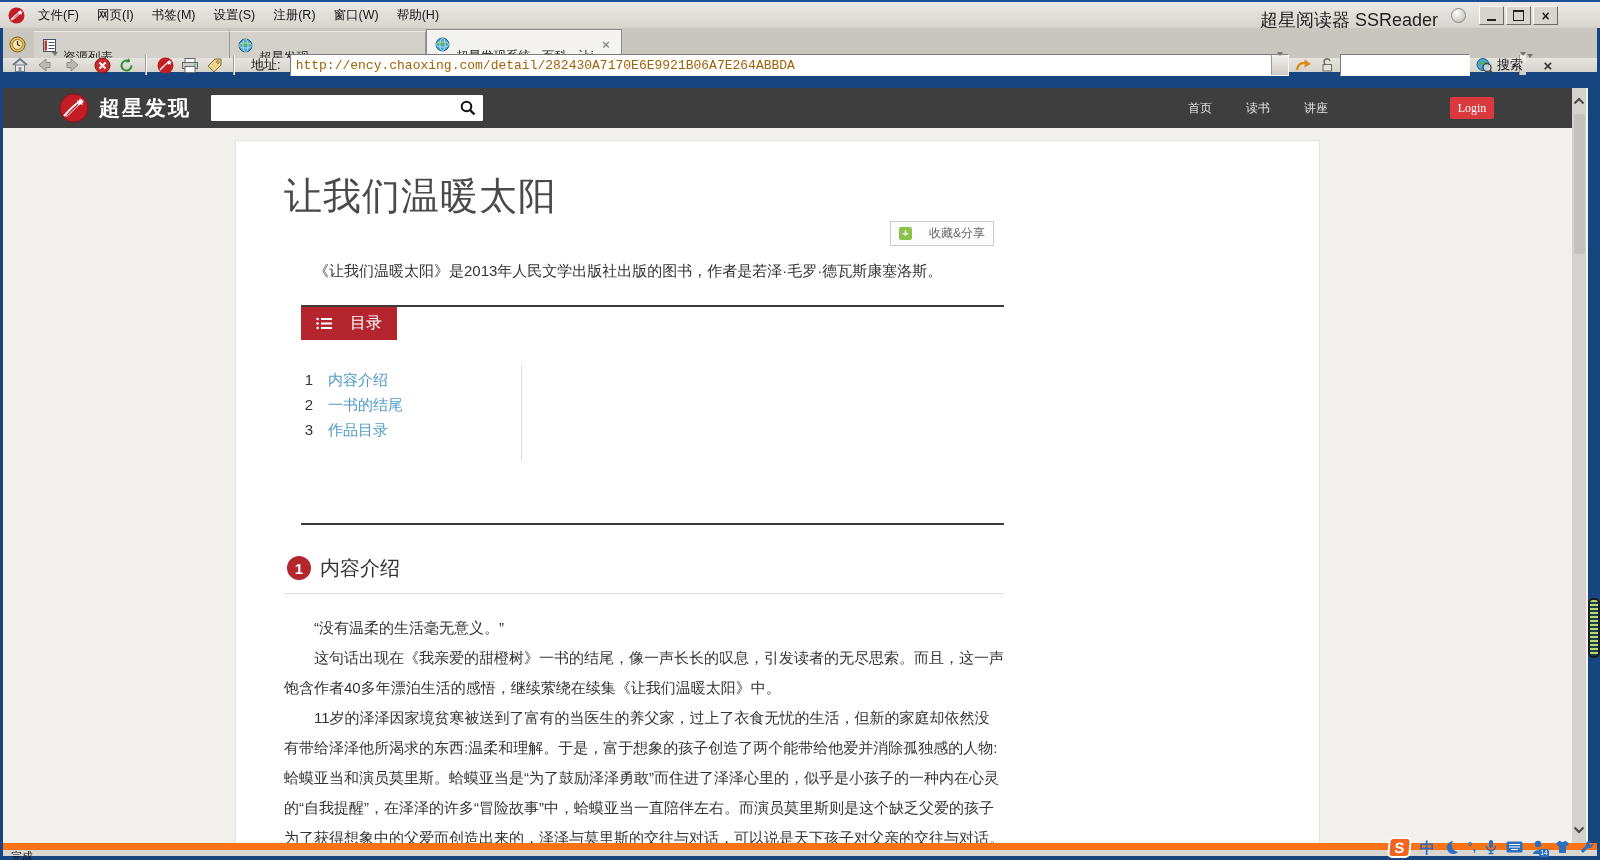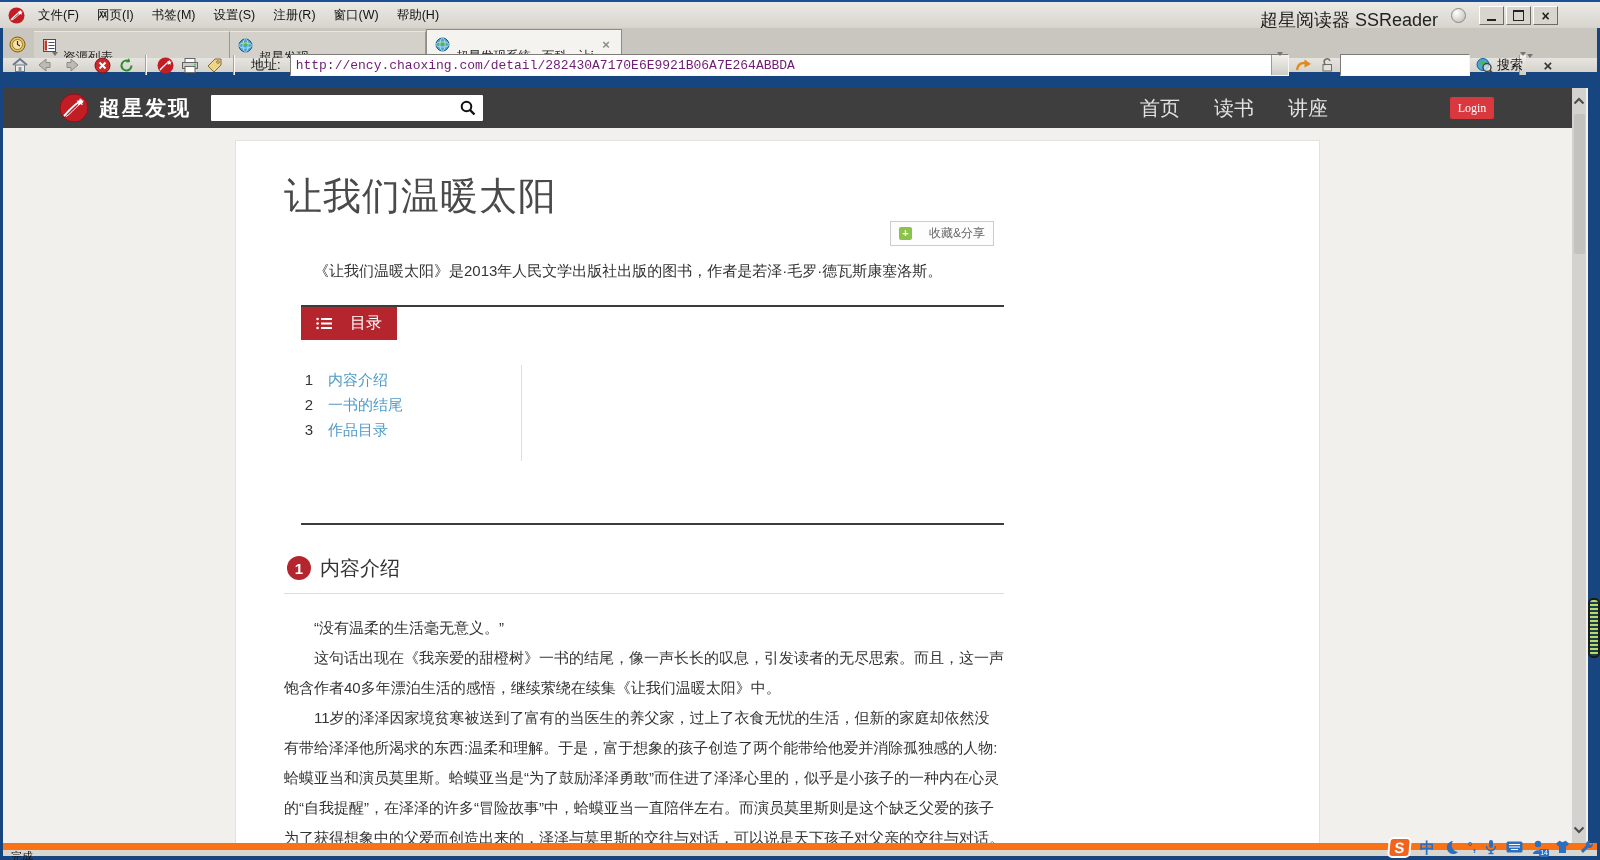--- a/index.html
+++ b/index.html
@@ -41,42 +41,42 @@
     background:linear-gradient(#e6e4df,#d6d3cc); display:flex; align-items:center;
     gap:3px; padding:0 40px 0 6px;justify-content:flex-end; }
   .tbtn { height:24px; display:flex; align-items:center; justify-content:center; padding:0 2px; }
   .drop::after { content:""; border:3px solid transparent; border-top:4px solid #77756f; margin-top:4px; }
   .sep { width:2px; height:20px; border-left:1px solid #a6a39d; border-right:1px solid #fbfaf8; margin:0 5px; }
   .addr-label { font-size:13px; color:#111; margin:0 6px 0 8px; white-space:nowrap; }
   .combo { display:flex; height:22px; background:#fff; border:1px solid;
     border-color:#7e7c78 #f7f6f3 #f7f6f3 #7e7c78; align-items:center; }
   .addr-combo { flex:1; }
   .combo input { flex:1; border:none; outline:none; background:transparent; padding:0 5px;
-    font:13px "Liberation Mono","DejaVu Sans Mono",monospace; color:#701a75; }
+    font:13px "Liberation Mono","DejaVu Sans Mono",monospace; color:#a16207; }
   .combo-drop { width:17px; height:100%; background:linear-gradient(#f2f1ee,#cfccc5);
     border-left:1px solid #9d9a94; display:flex; align-items:center; justify-content:center; }
   .search-combo { width:130px; }
   .searchbtn { display:flex; align-items:center; gap:4px; font-size:13px; color:#111; padding:0 3px; }
   .toolclose { width:18px; height:18px; display:flex; align-items:center; justify-content:center; }
   .toolclose::after { content:"\00d7"; font-size:15px; font-weight:bold; color:#333; }
 
   
   .vp { position:absolute; left:3px; top:88px; width:1585px; height:755px; background:#f1f0ed; overflow:hidden; }
 
   .sitehead { position:absolute; left:0; top:0; right:16px; height:40px; background:#3e3e3e;
     display:flex; align-items:center; }
   .sitelogo { margin-left:56px; }
   .brand { color:#fff; font-size:21px; font-weight:bold; letter-spacing:2px; margin-left:10px; white-space:nowrap; }
   .hsearch { margin-left:20px; width:272px; height:26px; background:#fff; border-radius:1px;
     display:flex; align-items:center; }
   .hsearch input { flex:1; border:none; outline:none; background:transparent; height:100%;
     padding:0 6px; font-size:13px; }
   .hsearch .mag { margin-right:7px; }
   .hnav { display:flex; gap:34px; margin-left:auto; }
-  .hnav a { color:#e3e3e3; font-size:20px; text-decoration:none; white-space:nowrap;text-align:right; }
+  .hnav a { color:#e3e3e3; font-size:12px; text-decoration:none; white-space:nowrap;text-align:right; }
   .login { margin-left:122px; margin-right:78px; width:44px; height:22px; background:#d8383e;
     border-radius:2px; color:#fff; font:12px "Liberation Serif","DejaVu Serif",serif;
     display:flex; align-items:center; justify-content:center; cursor:pointer; }
 
   .page { position:absolute; left:0; top:40px; right:16px; bottom:0; overflow:hidden; }
   .panel { position:absolute; left:232px; top:12px; width:1085px; height:780px;
     background:#fff; border:1px solid #e3e2df; }
   .content { margin-left:48px; width:720px; position:relative; }
 
   .atitle { margin:30px 0 0; font-size:38px; font-weight:500; color:#4a4a4a; letter-spacing:1px; }

